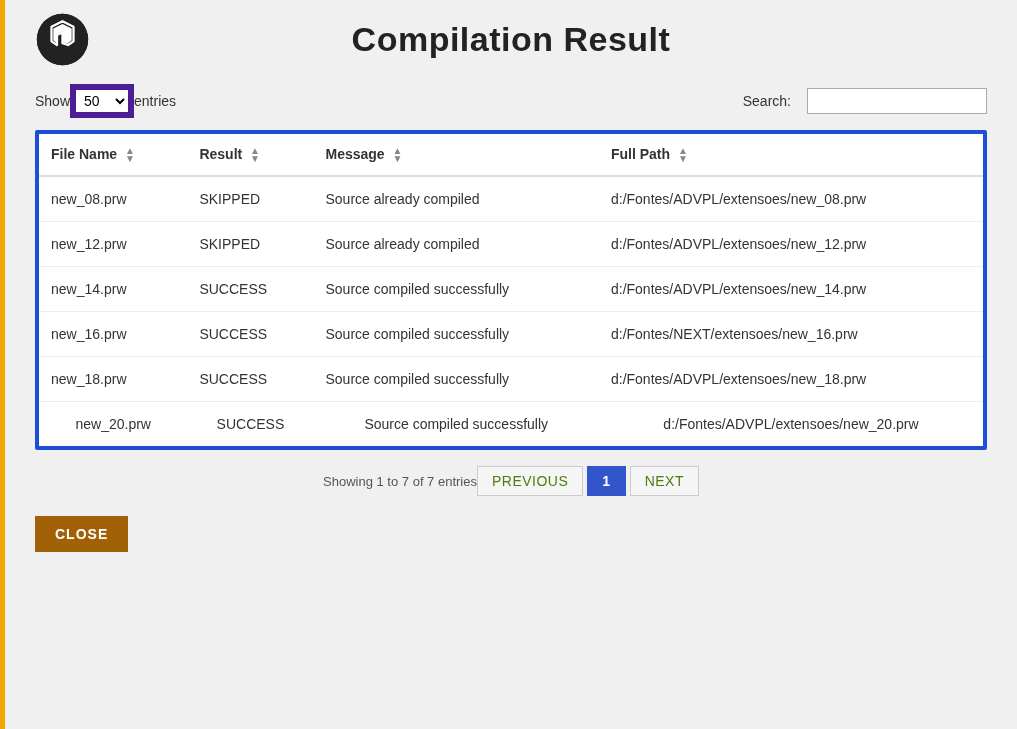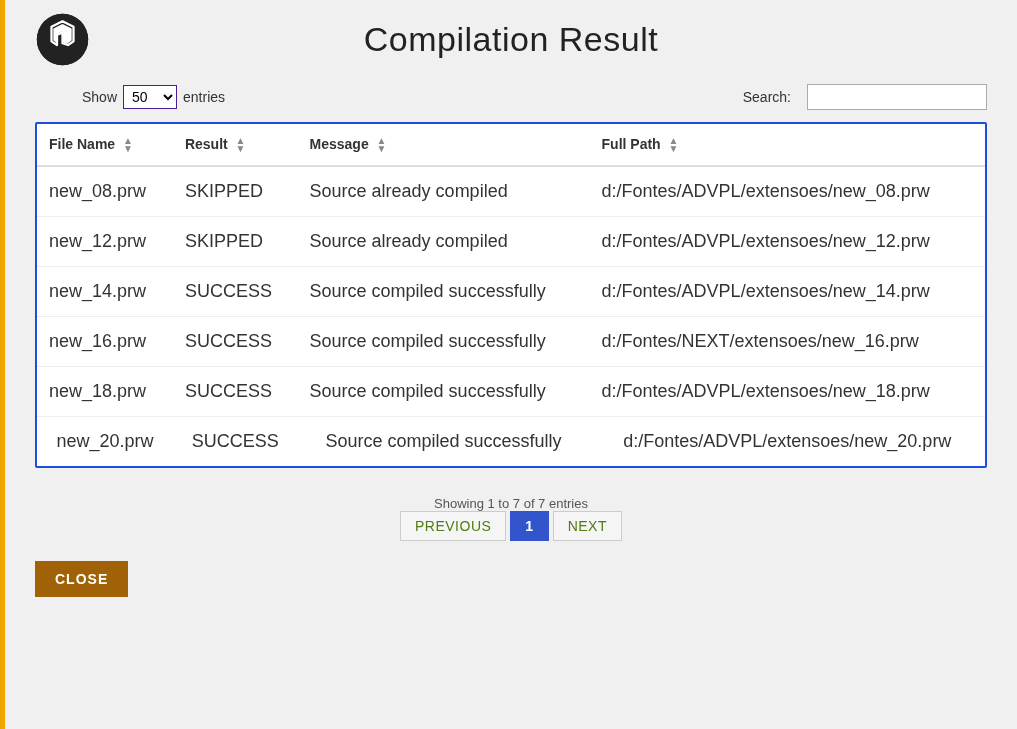--- a/index.html
+++ b/index.html
@@ -37,45 +37,44 @@
       height: 55px;
     }
 
     .logo svg {
       width: 55px;
       height: 55px;
     }
 
     .title {
       font-size: 34px;
-      font-weight: 400;
+      font-weight: 700;
       color: #222;
       letter-spacing: 0.5px;
     }
 
     .controls-row {
       display: flex;
       align-items: center;
       justify-content: space-between;
       margin-bottom: 12px;
     }
 
     .show-entries {
       display: flex;
       align-items: center;
-      gap: 6px;
+      gap: 0;
       font-size: 14px;
       color: #333;
-      margin-left: 47px;
     }
 
     .show-entries select {
       padding: 2px 4px;
       font-size: 14px;
-      border: 1px solid #4c1d95;
+      border: 6px solid #4c1d95;
       background: white;
       cursor: pointer;
     }
 
     .search-box {
       display: flex;
       align-items: center;
       gap: 16px;
       font-size: 14px;
       color: #333;
@@ -84,21 +83,21 @@
     .search-box input {
       border: 1px solid #aaa;
       padding: 4px 8px;
       font-size: 14px;
       width: 180px;
       background: white;
     }
 
     .table-wrapper {
       background: white;
-      border: 2px solid #1d4ed8;
+      border: 4px solid #1d4ed8;
       border-radius: 2px;
     }
 
     table {
       width: 100%;
       border-collapse: collapse;
       font-size: 14px;
     }
 
     thead tr {
@@ -129,29 +128,28 @@
     }
 
     tbody tr:last-child {
       border-bottom: none;
       text-align: center;
     }
 
     tbody td {
       padding: 14px 12px;
       color: #333;
-      font-size: 18px;
+      font-size: 14px;
     }
 
     .footer-row {
       display: flex;
       align-items: center;
       justify-content: center;
-      margin-top: 28px;
-      flex-direction: column;
+      margin-top: 16px;
     }
 
     .showing-text {
       font-size: 13px;
       color: #555;
     }
 
     .pagination {
       display: flex;
       align-items: center;

